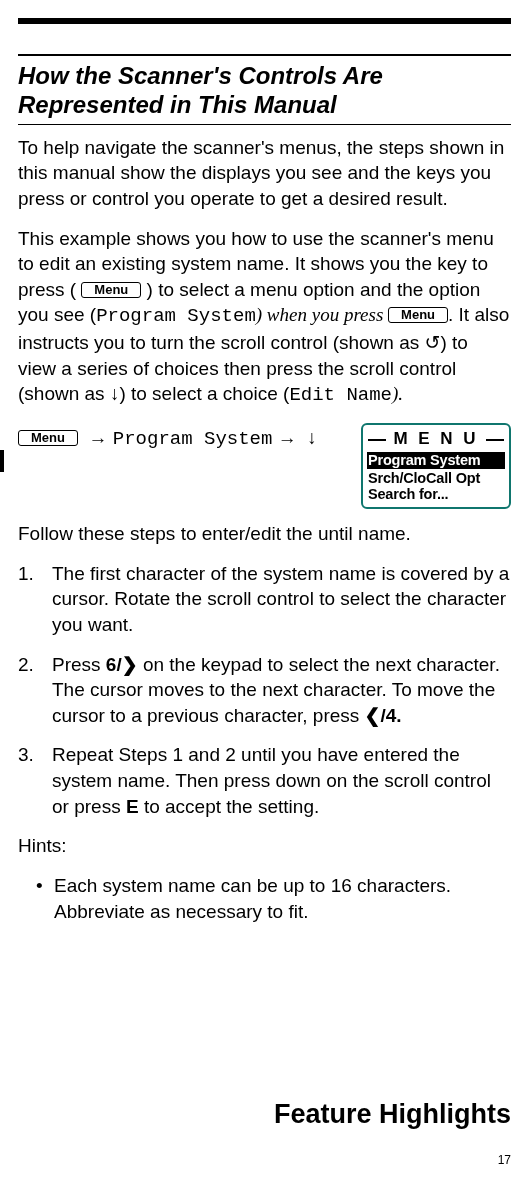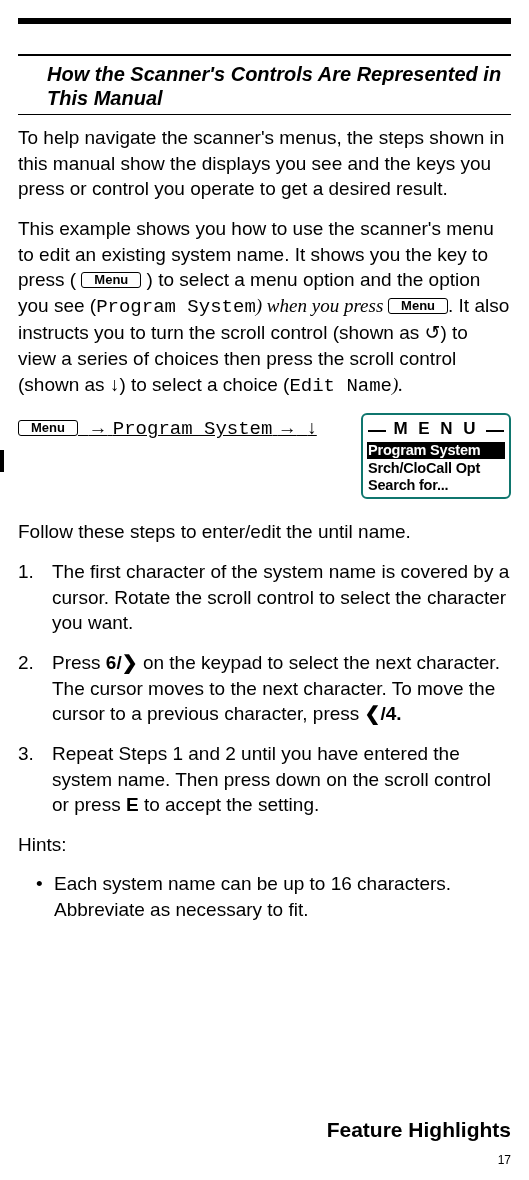--- a/index.html
+++ b/index.html
@@ -13,44 +13,42 @@
       background: #fff;
       padding: 18px 18px 0 18px;
       position: relative;
     }
     .rule-thick { border-top: 6px solid #000; margin-bottom: 30px; }
     .rule-thin { border-top: 2px solid #000; margin-bottom: 6px; }
     .rule-under-title { border-top: 1.5px solid #000; margin-top: 4px; margin-bottom: 10px; }
     h1 {
       font-weight: bold;
       font-style: italic;
-      font-size: 20px;
+      font-size: 24px;
       line-height: 1.2;
       margin-bottom: 2px;
-      margin-left: 29px;
     }
     p { margin-bottom: 14px; }
     .mono { font-family: "Courier New", monospace; }
     .mono-italic { font-family: Liberation Serif, serif; font-style: italic; }
     .key {
       display: inline-block;
       border: 1.5px solid #000;
       border-radius: 3px;
       padding: 0 12px;
       font-size: 13px;
       font-weight: bold;
       font-family: Arial, sans-serif;
       line-height: 14px;
       vertical-align: 2px;
     }
     .nav-block {
-      margin-bottom: 16px;
+      margin-bottom: 8px;
       position: relative;
       min-height: 90px;
-      text-decoration: underline;
     }
     .nav-lines {
       width: 330px;
       font-size: 19px;
       line-height: 1.6;
     }
     .nav-lines .arrow { font-size: 19px; }
     .lcd {
       position: absolute;
       right: 0;
@@ -95,24 +93,24 @@
     }
     ol { list-style: none; margin-bottom: 10px; }
     ol li { display: flex; margin-bottom: 14px; }
     ol li .num { width: 34px; flex-shrink: 0; }
     ol li .body { flex: 1; }
     .hint-list { list-style: none; margin-left: 18px; }
     .hint-list li { display: flex; margin-bottom: 12px; }
     .hint-list .bullet { width: 18px; flex-shrink: 0; }
     .footer {
       position: absolute;
-      bottom: 36px;
+      bottom: 48px;
       right: 18px;
       font-weight: bold;
-      font-size: 21px;
+      font-size: 27px;
       text-align: right;
     }
     .pagenum {
       position: absolute;
       bottom: 12px;
       right: 18px;
       font-size: 12px;
     }
     .sidebar-mark {
       position: absolute;

